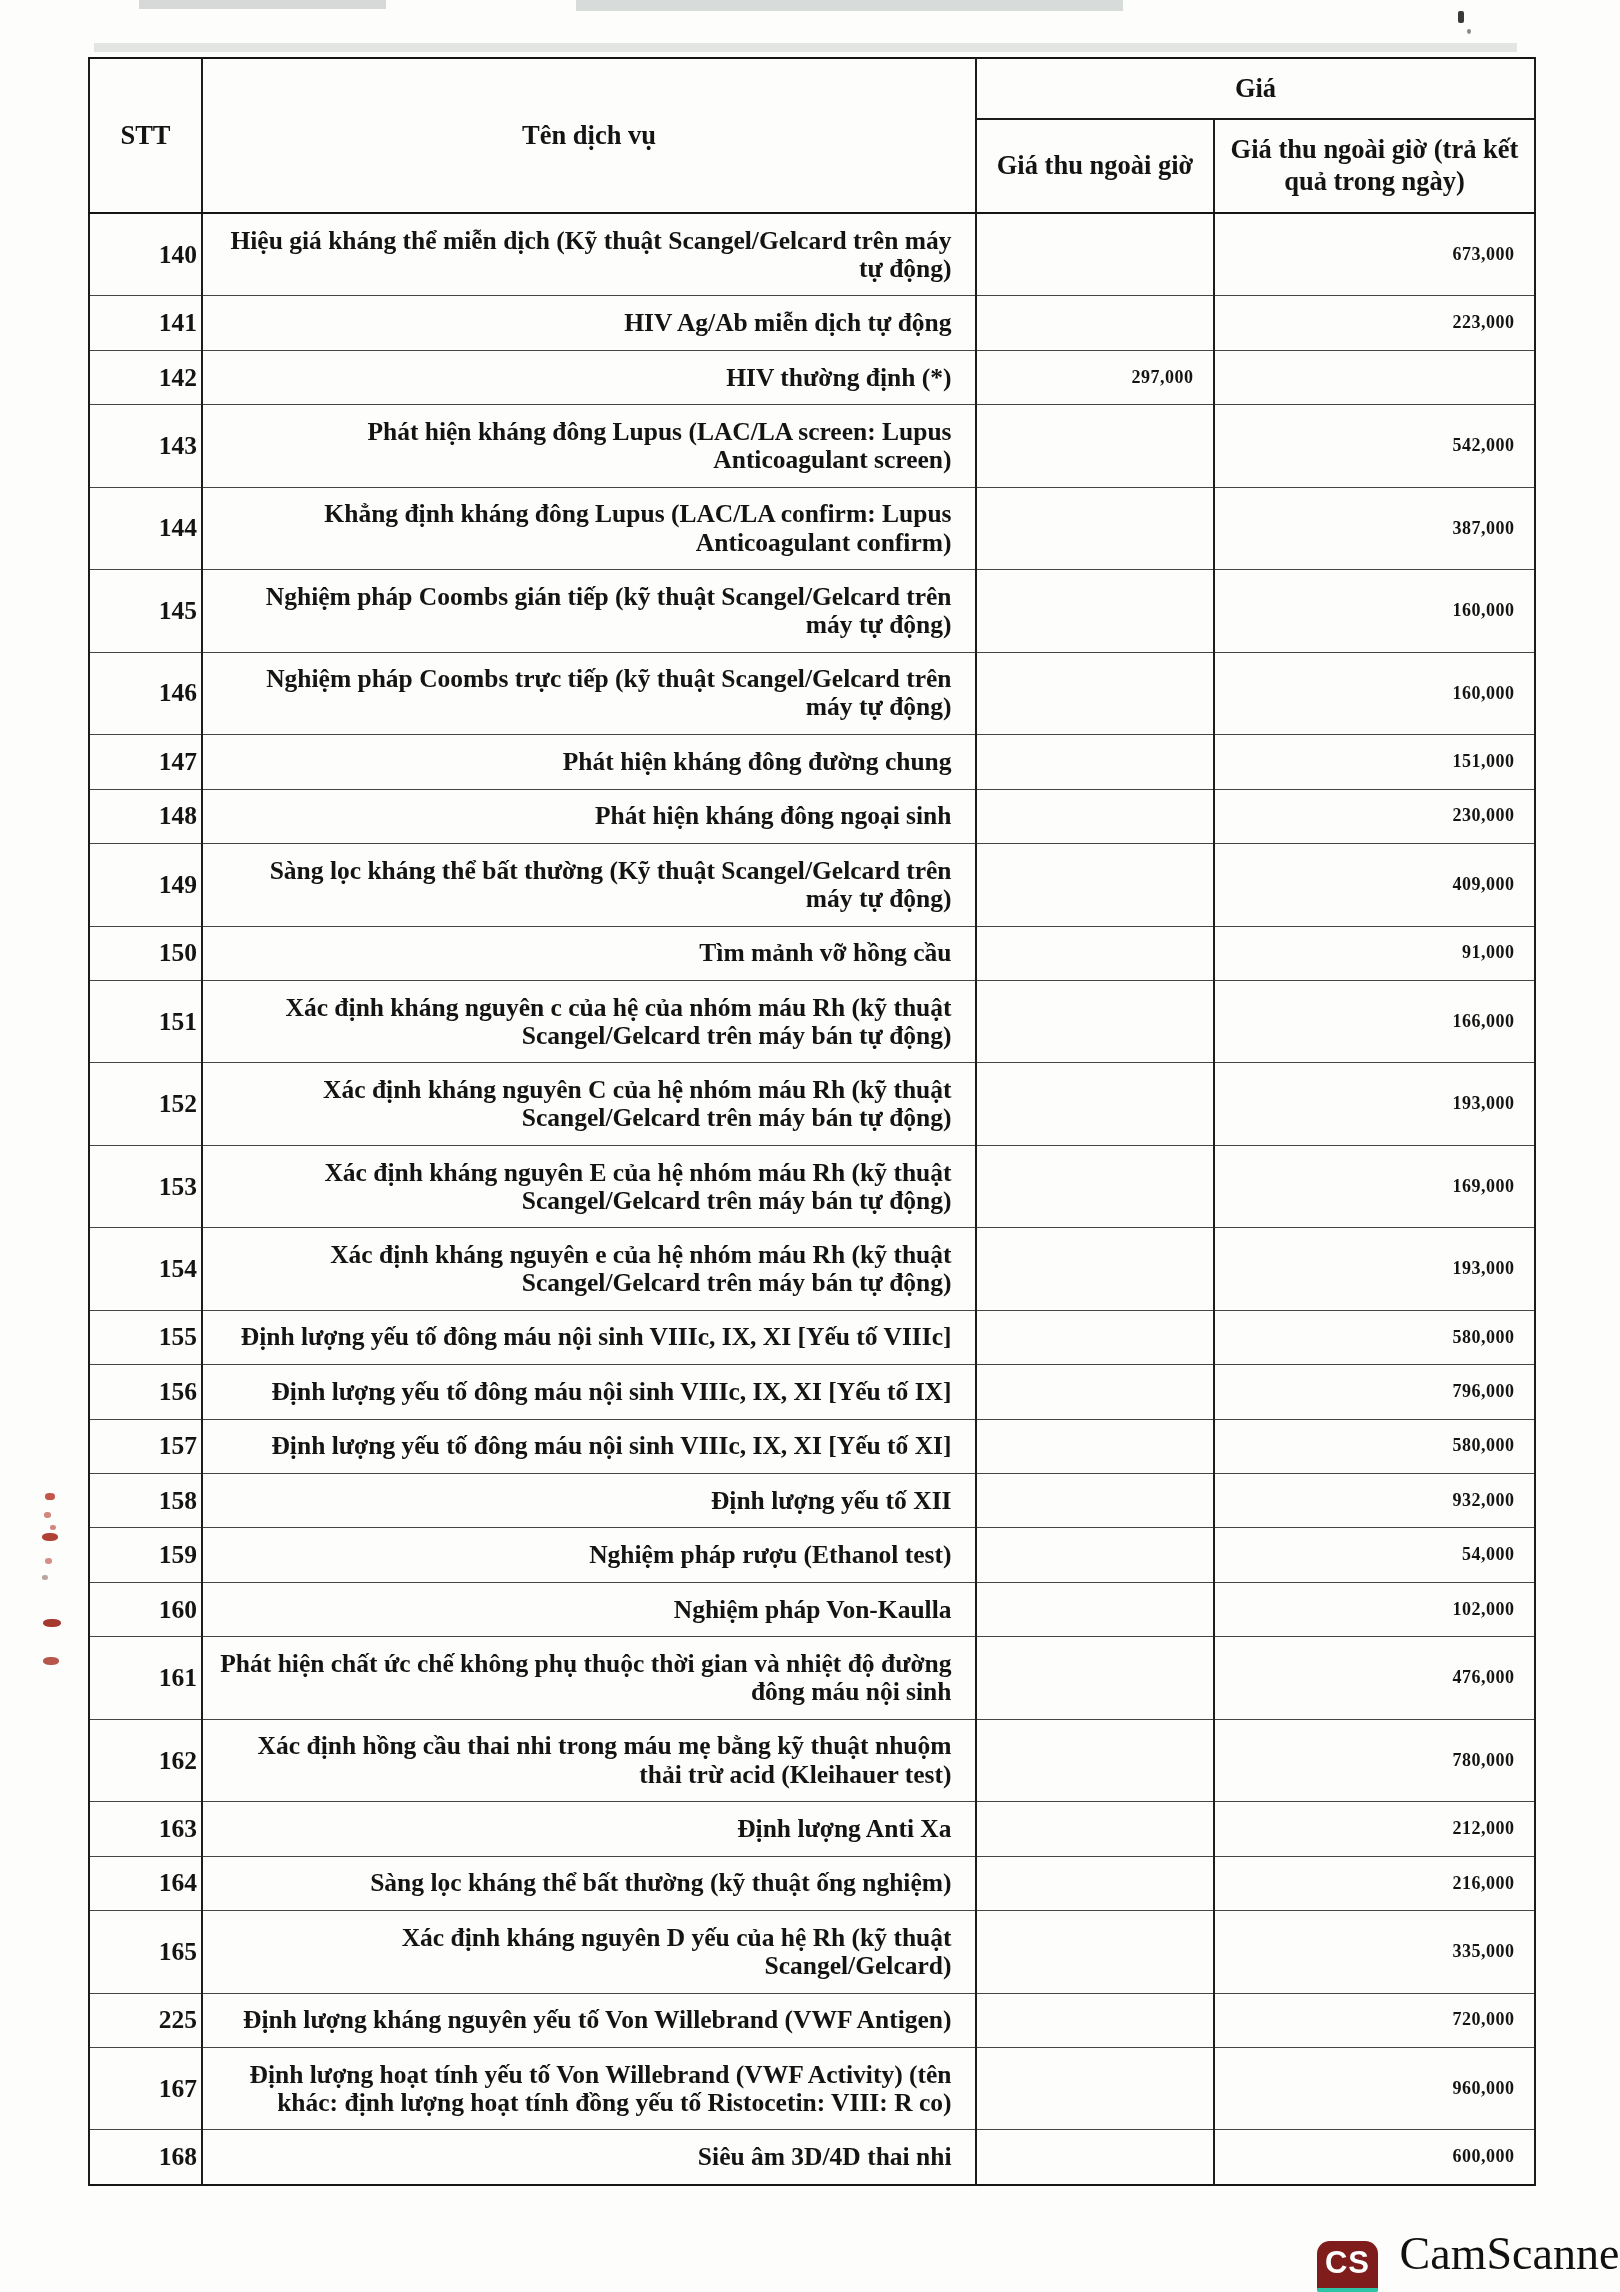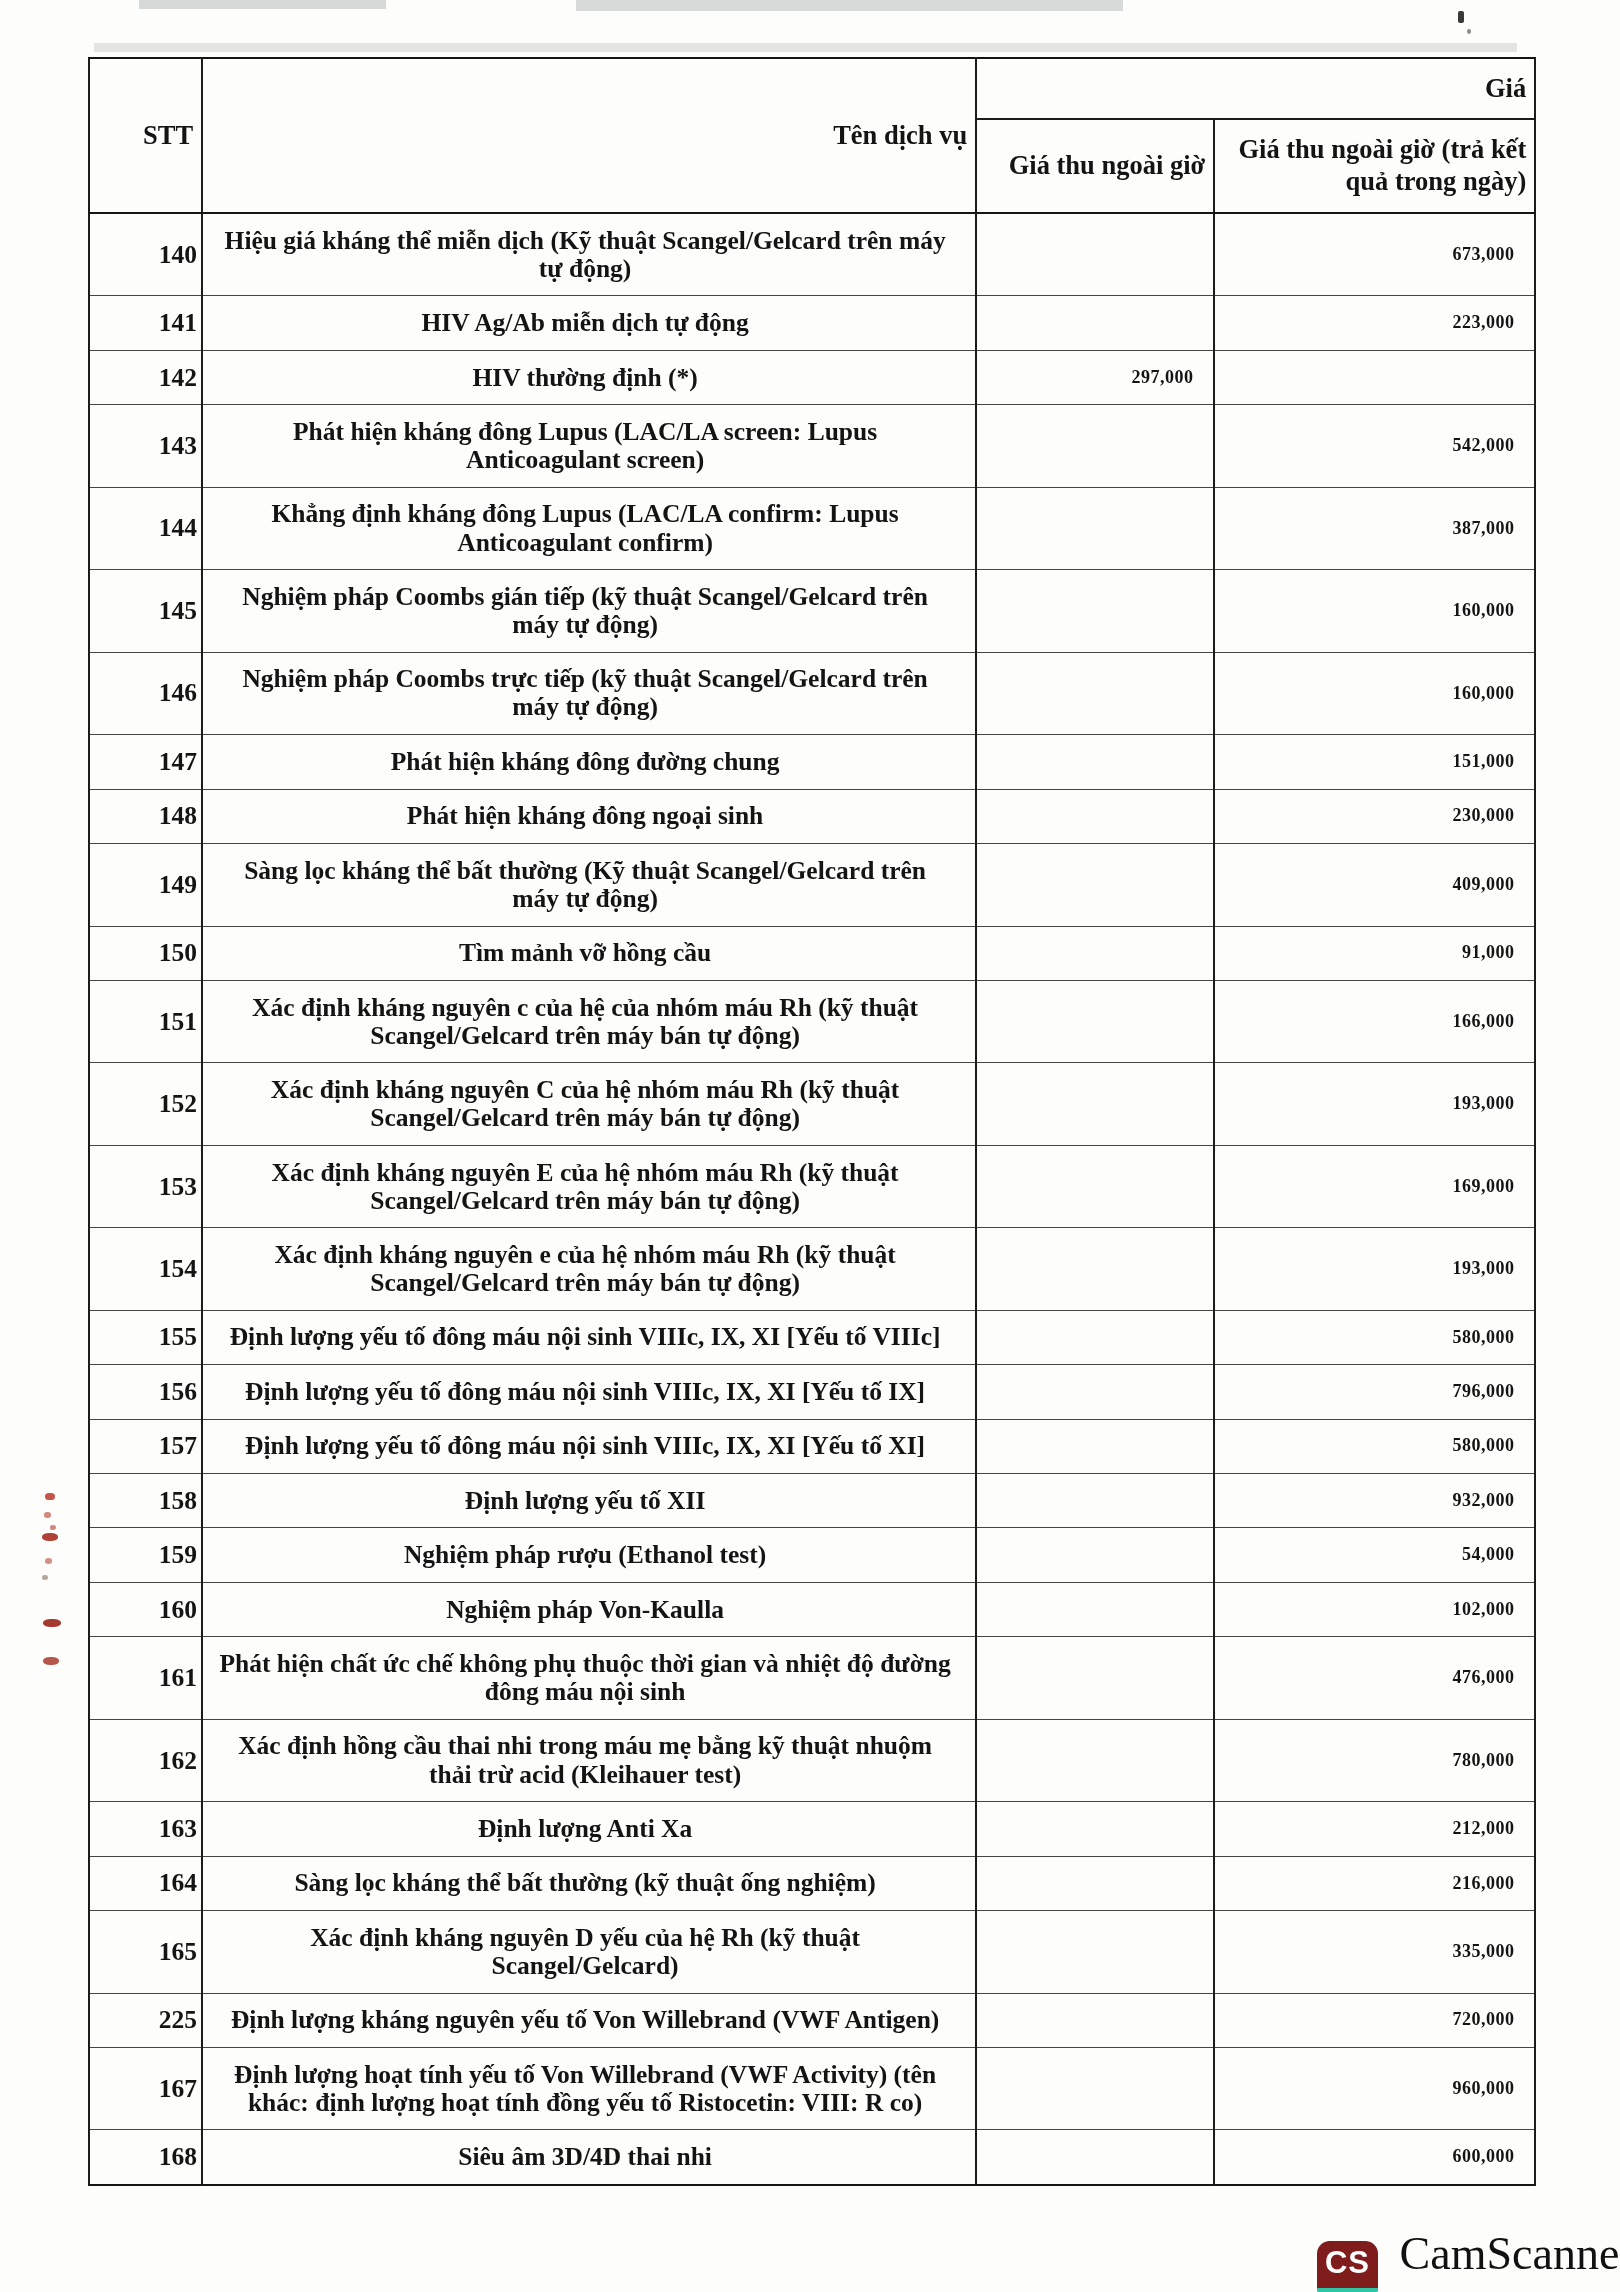--- a/index.html
+++ b/index.html
@@ -45,37 +45,37 @@
   table.price-table th, table.price-table td {
     border-left: 2px solid #1c1c1c;
     border-right: 2px solid #1c1c1c;
     vertical-align: middle;
     box-sizing: border-box;
   }
   thead th {
     border-bottom: 2.9px solid #151515;
     font-size: 26.5px;
     font-weight: 700;
-    text-align: right;
+    text-align: center;
     padding: 9.8px 7.8px;
     line-height: 1.2;
   }
   thead tr.tier1 th { border-top: 2.9px solid #151515; }
   thead th.h-gia { border-bottom: 2px solid #1c1c1c; height: 61px; }
   thead tr.tier2 th { height: 94px; }
 
   tbody td {
     border-top: 1.6px solid #454545;
     font-size: 25.5px;
     font-weight: 600;
     line-height: 1.1;
     padding: 12.7px 13.7px;
   }
   tbody td.stt   { text-align: right; padding-left: 3.9px; padding-right: 3.9px; }
-  tbody td.name  { text-align: center; padding-left: 15.7px; padding-right: 23.5px; }
+  tbody td.name  { text-align: right; padding-left: 15.7px; padding-right: 23.5px; }
   tbody td.price { text-align: right; padding-right: 19.6px; font-size: 18px; letter-spacing: 0.5px; }
 
   
   .cs-footer {
     position: absolute;
     left: 1317px;
     top: 2207px;
     display: flex;
     align-items: center;
   }

